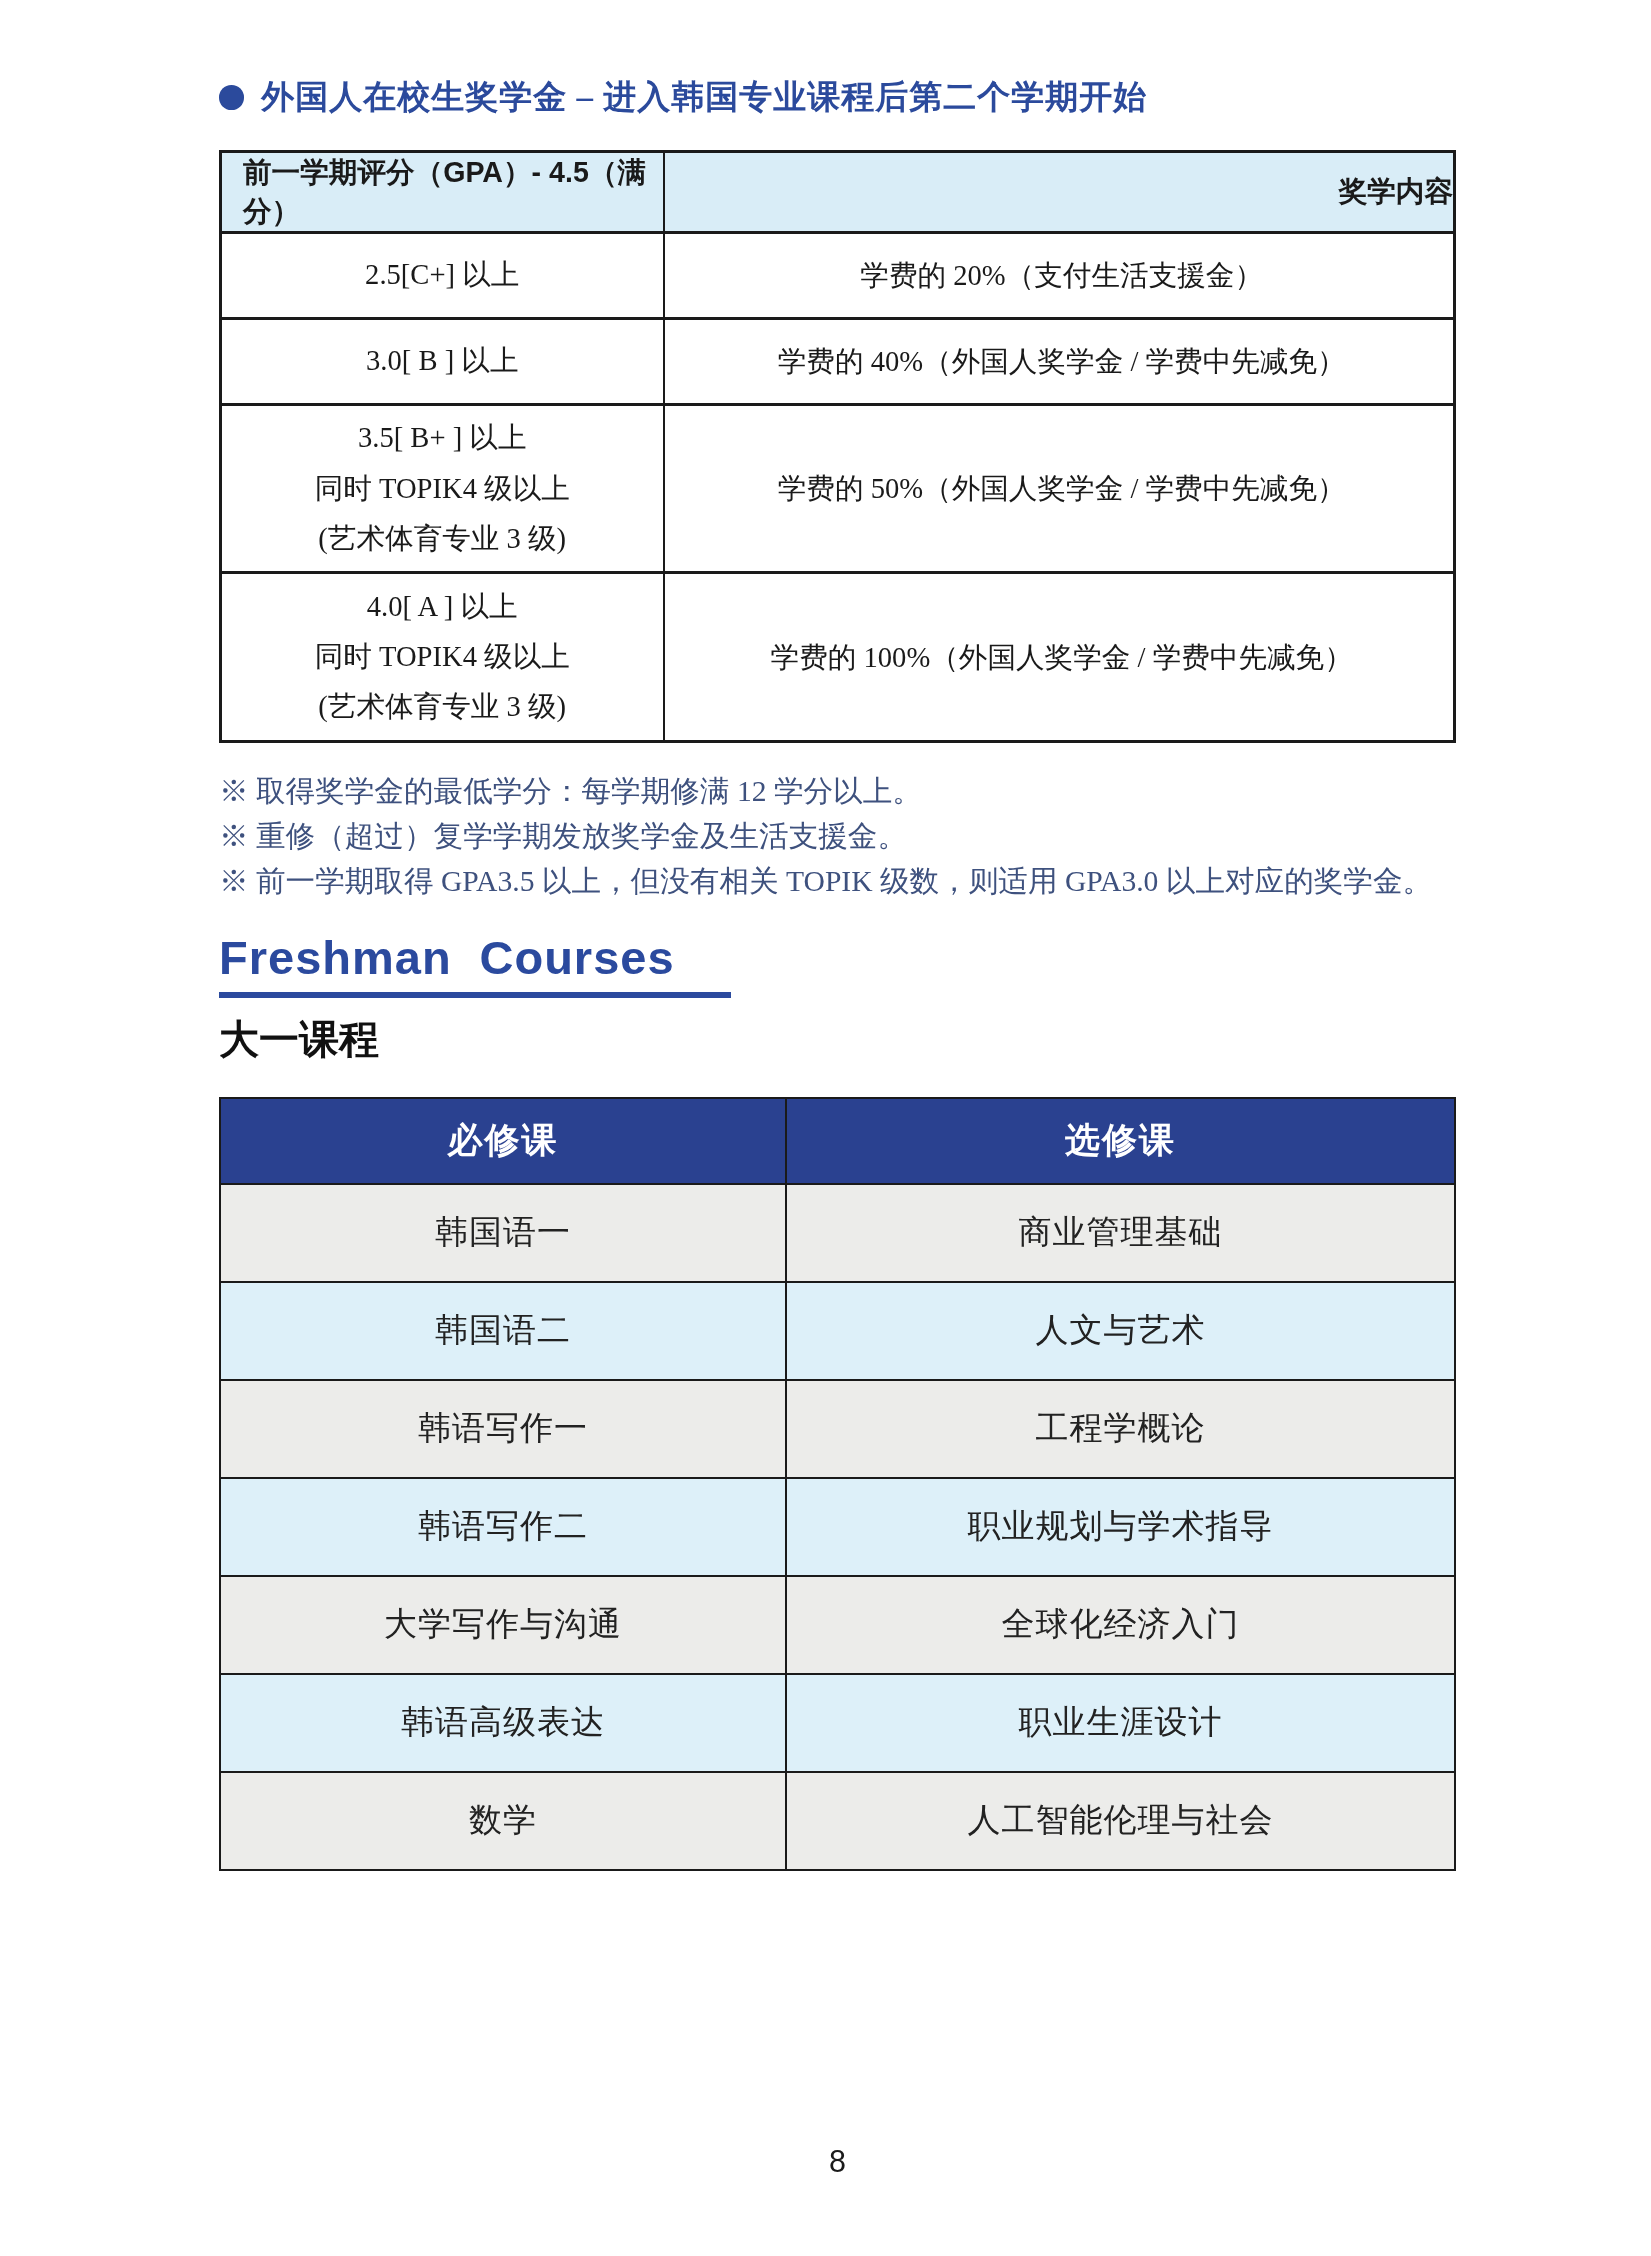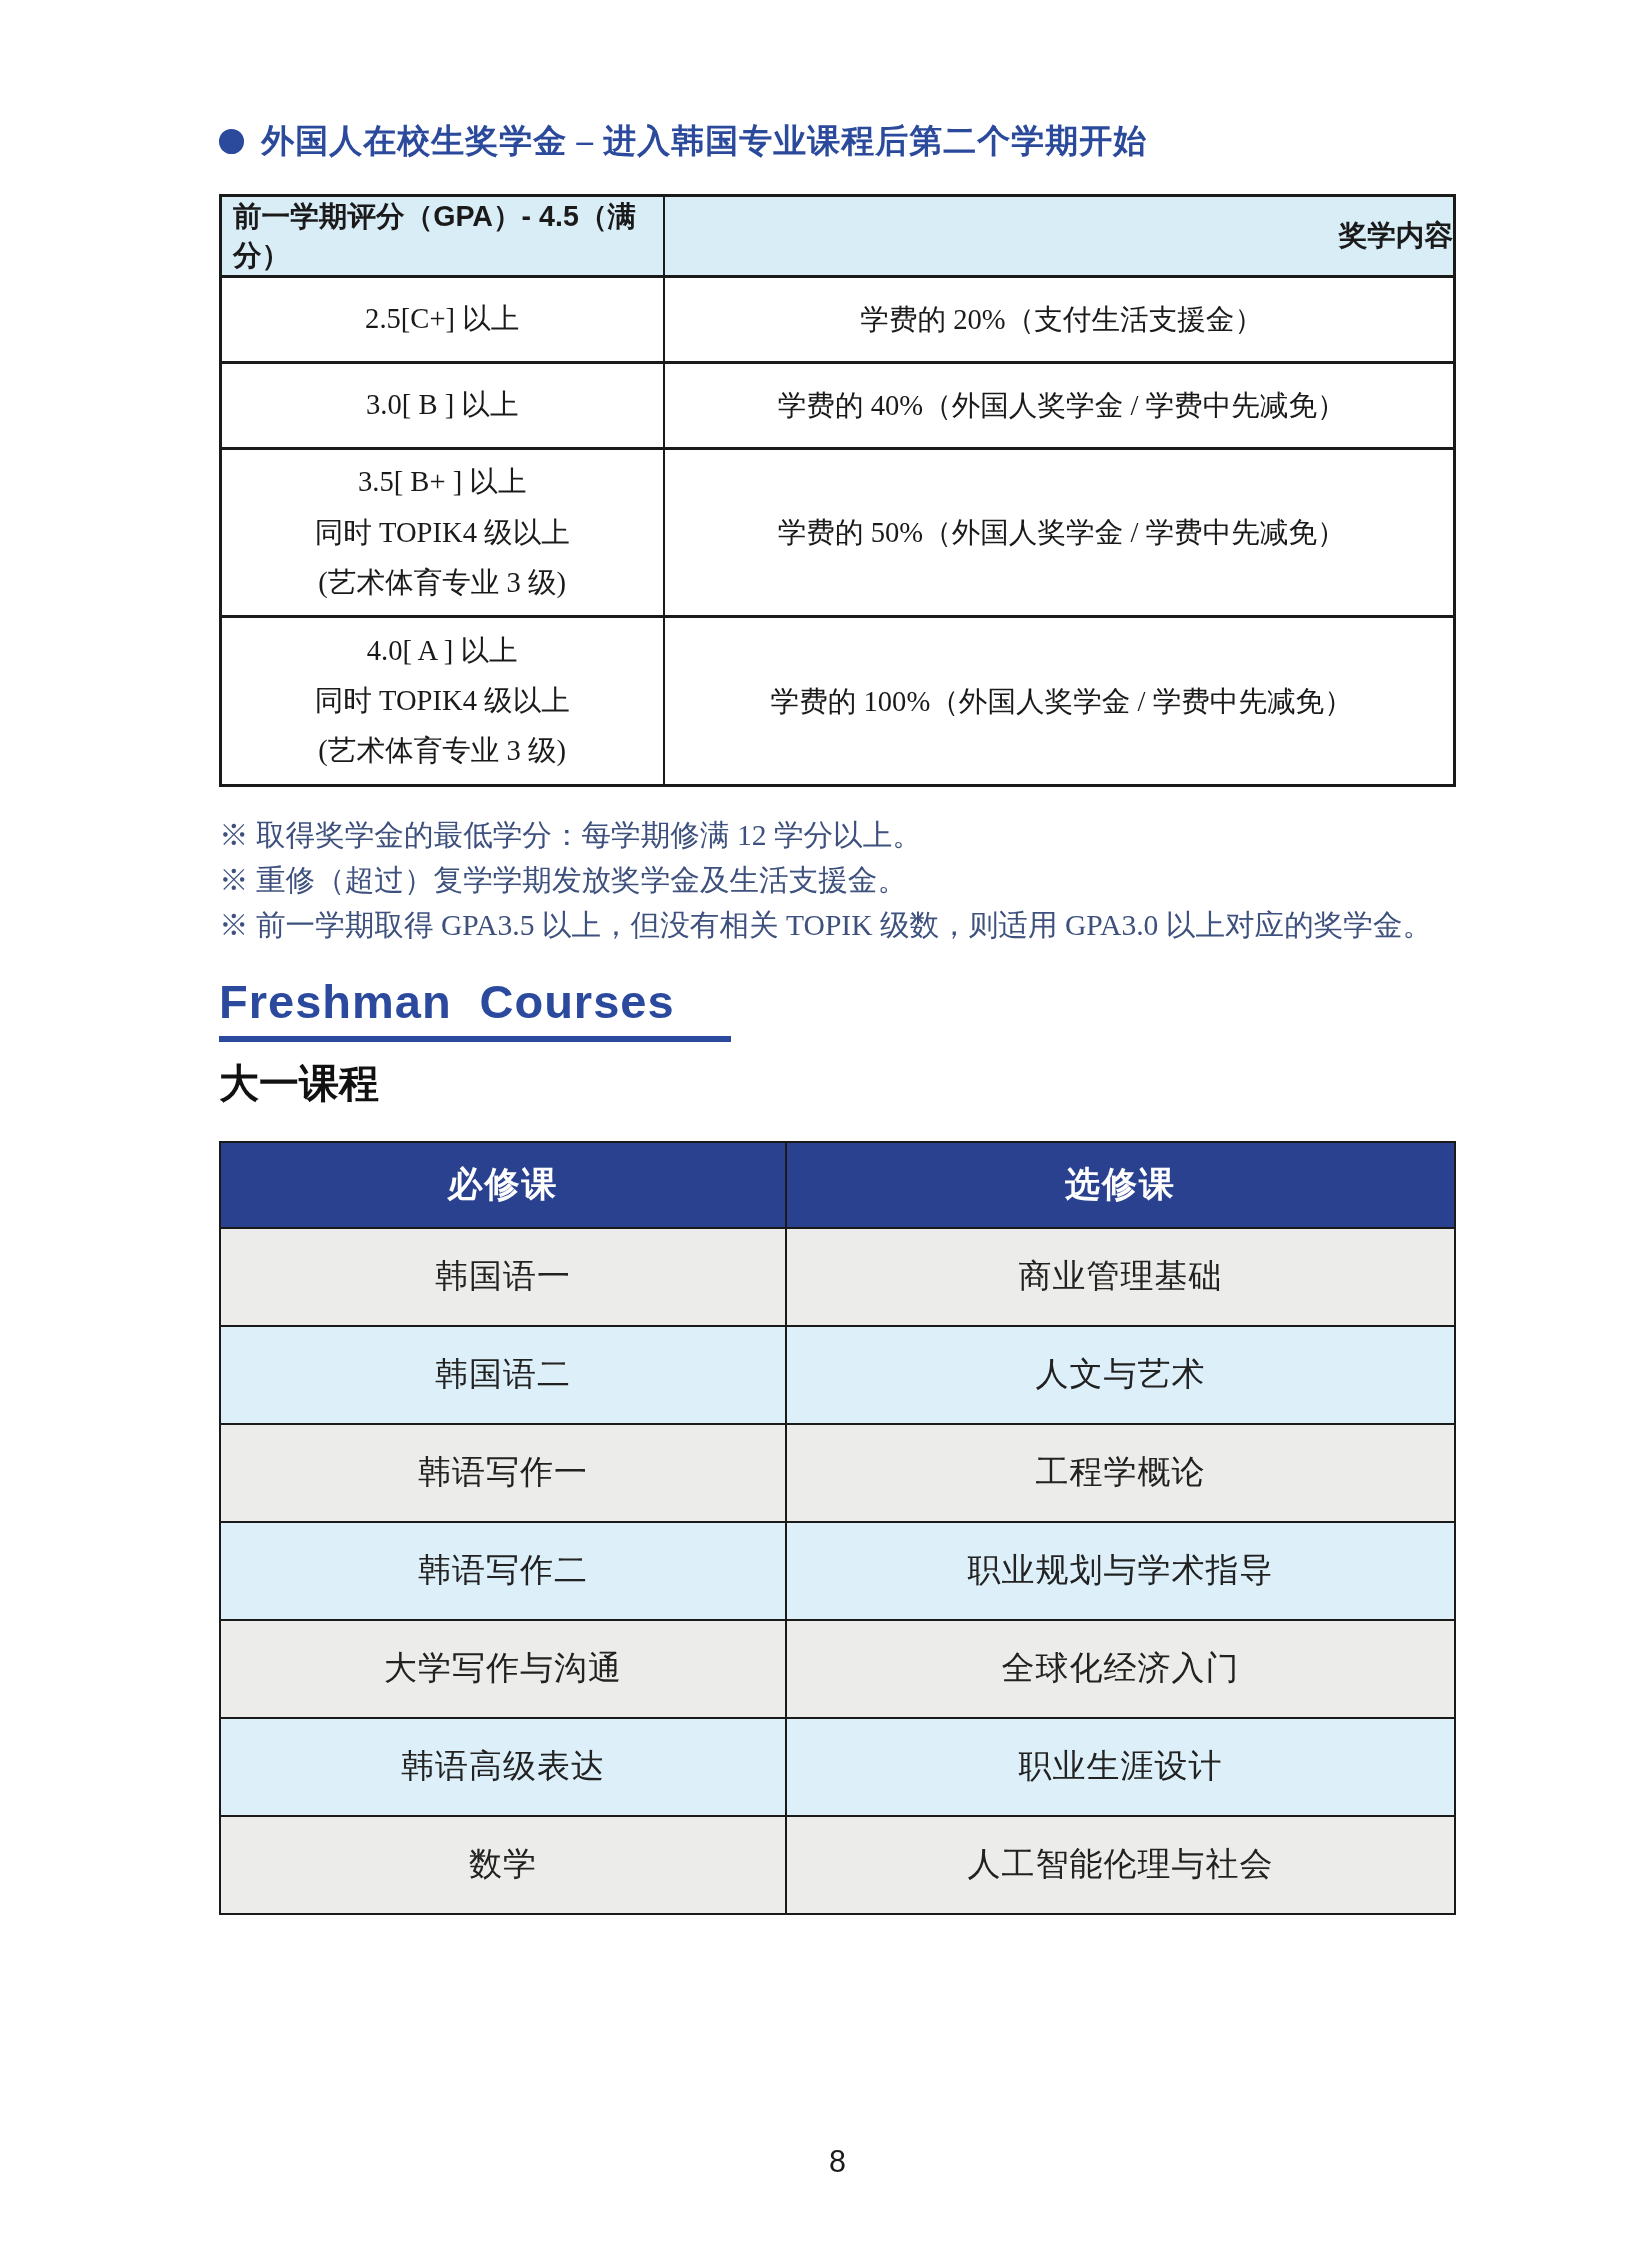--- a/index.html
+++ b/index.html
@@ -15,21 +15,21 @@
   }
   .content {
     position: absolute;
     left: 219px;
     top: 0;
     width: 1237px;
   }
 
   
   .bullet-title {
-    margin-top: 119px;
+    margin-top: 75px;
     display: flex;
     align-items: center;
     gap: 17.7px;
   }
   .bullet-dot {
     width: 24.6px;
     height: 24.6px;
     border-radius: 50%;
     background: #2b4a9c;
     flex: 0 0 auto;
@@ -57,21 +57,21 @@
   table.sch th:first-child, table.sch td:first-child { border-left-width: 3px; }
   table.sch th:last-child,  table.sch td:last-child  { border-right-width: 3px; }
   table.sch .col-criteria { width: 443px; }
   table.sch th {
     background: #d9edf7;
     font-size: 28.6px;
     font-weight: bold;
     height: 62px;
     font-family: "Liberation Sans", "DejaVu Sans", sans-serif;
   }
-  table.sch th.h-criteria { text-align: left; padding-left: 11px; font-weight: 600; }
+  table.sch th.h-criteria { text-align: left; padding-left: 21px; font-weight: 600; }
   table.sch th.h-benefit  { text-align: right; }
   table.sch td.c-criteria {
     text-align: center;
     font-size: 28.6px;
     line-height: 1.75;
     padding: 7.9px 3.9px;
   }
   table.sch td.c-benefit {
     text-align: center;
     font-size: 28.6px;

